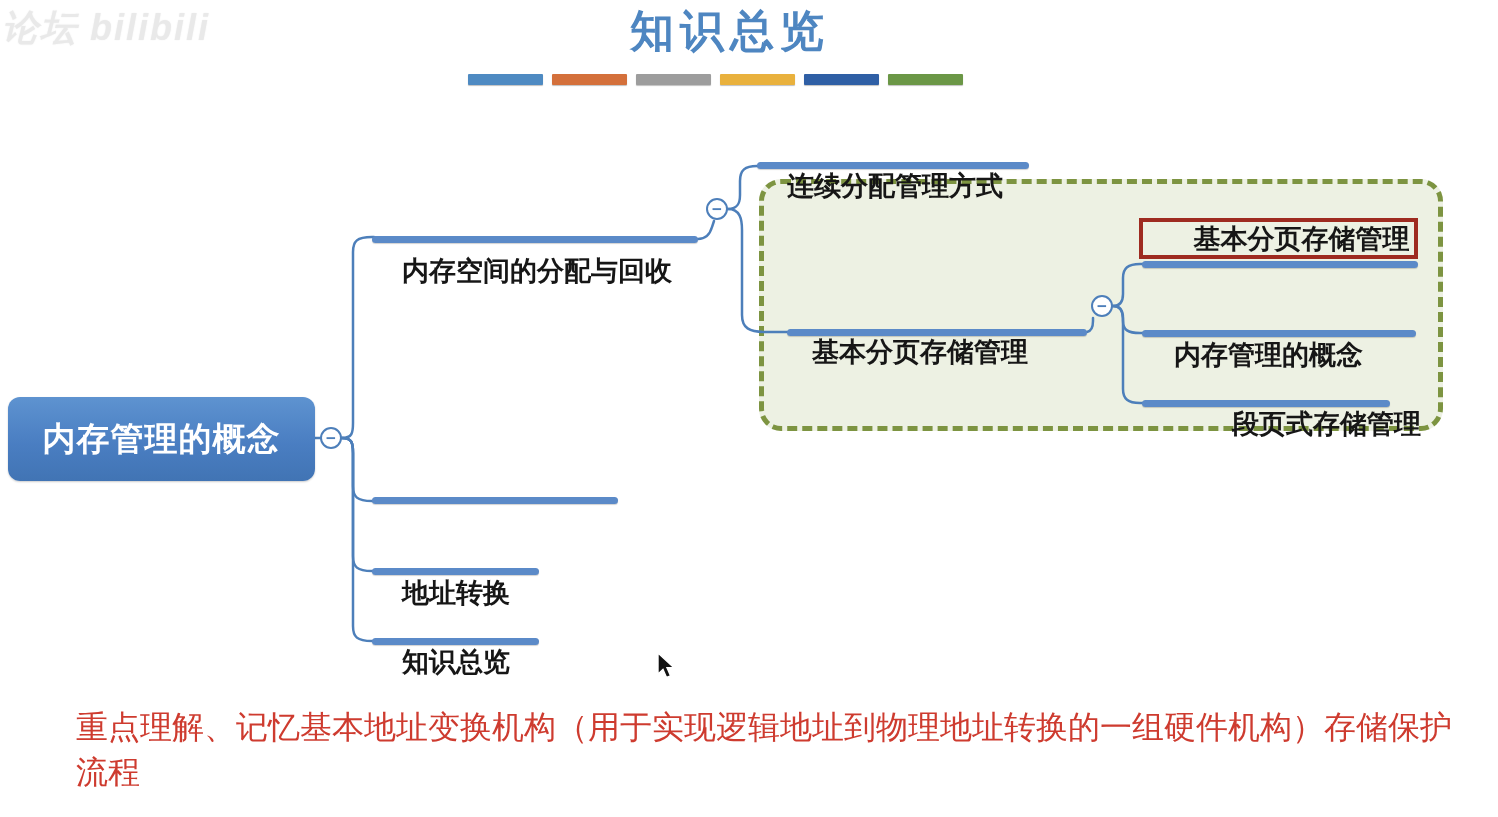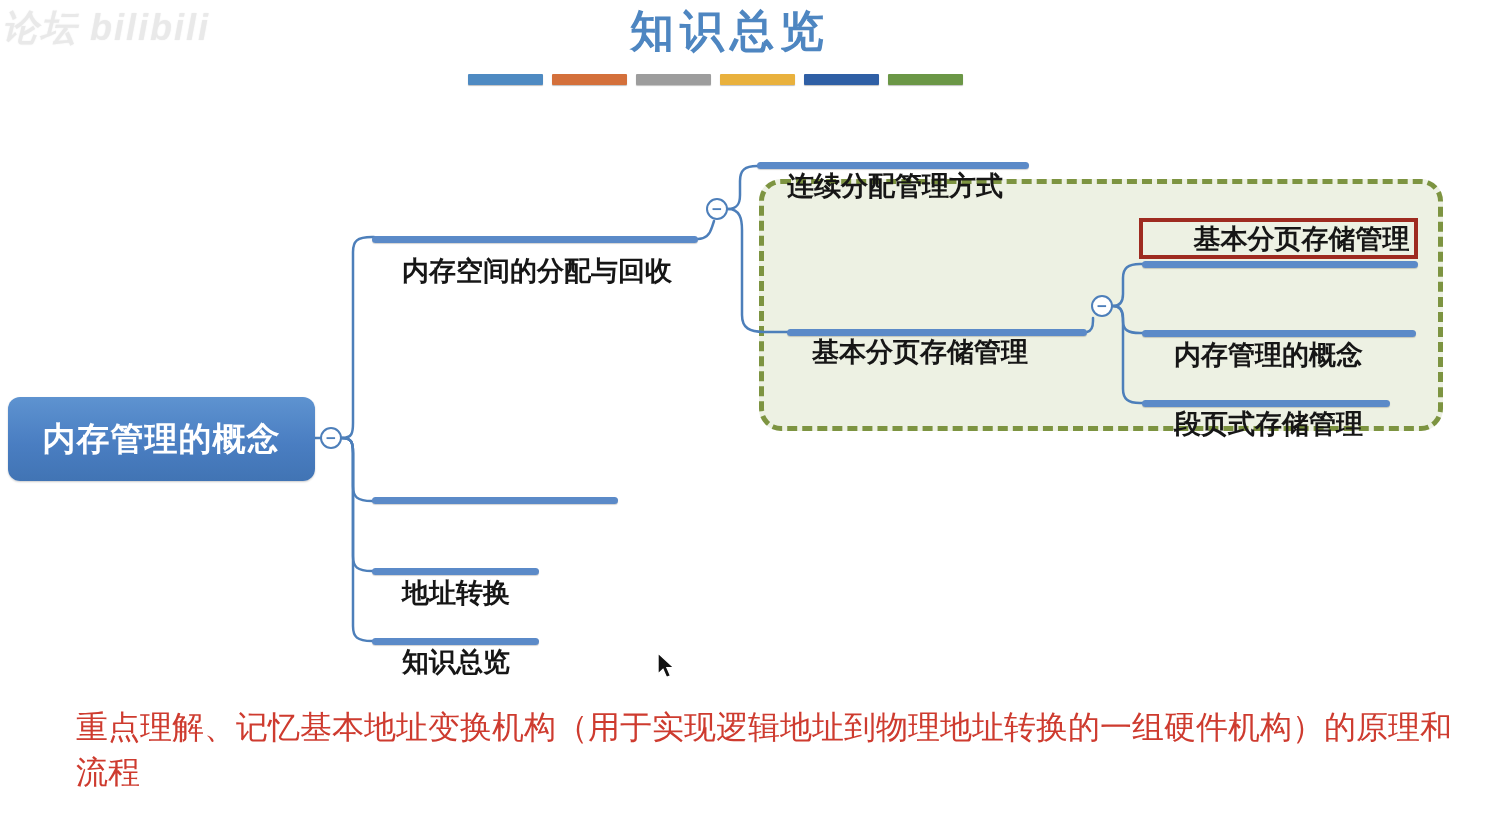--- a/index.html
+++ b/index.html
@@ -134,25 +134,25 @@
   <div class="node-line" style="left:787px;top:329px;width:300px;"></div>
 
   <div class="highlight-box">
     <span class="topic-in">基本分页存储管理</span>
   </div>
   <div class="node-line" style="left:1142px;top:261px;width:276px;"></div>
 
   <div class="topic" style="left:1174px;top:294px;">内存管理的概念</div>
   <div class="node-line" style="left:1142px;top:330px;width:274px;"></div>
 
-  <div class="topic" style="left:1174px;top:363px;">段页式存储管理</div>
+  <div class="topic" style="left:1232px;top:363px;">段页式存储管理</div>
   <div class="node-line" style="left:1142px;top:400px;width:248px;"></div>
 
   <div class="note">
-    <div>重点理解、记忆基本地址变换机构（用于实现逻辑地址到物理地址转换的一组硬件机构）的原理和</div>
+    <div>重点理解、记忆基本地址变换机构（用于实现逻辑地址到物理地址转换的一组硬件机构）存储保护</div>
     <div>流程</div>
   </div>
 
   <svg class="cursor" width="26" height="30" viewBox="0 0 26 30">
     <path d="M2 1 L2 22 L7 17.5 L10.5 25.5 L14.5 23.8 L11 15.8 L18 15.8 Z" fill="#111111" stroke="#ffffff" stroke-width="1.4"></path>
   </svg>
 
 </div>
 
 </body></html>

